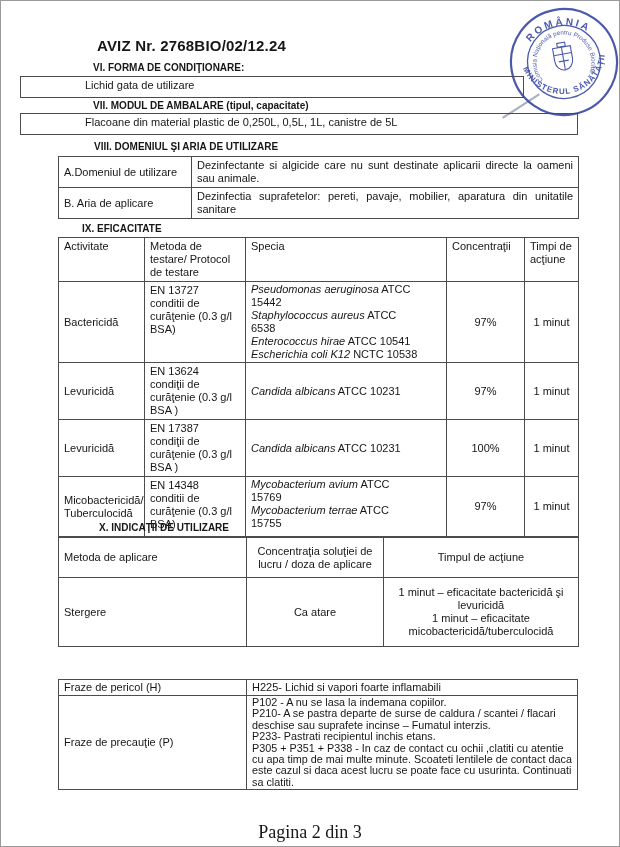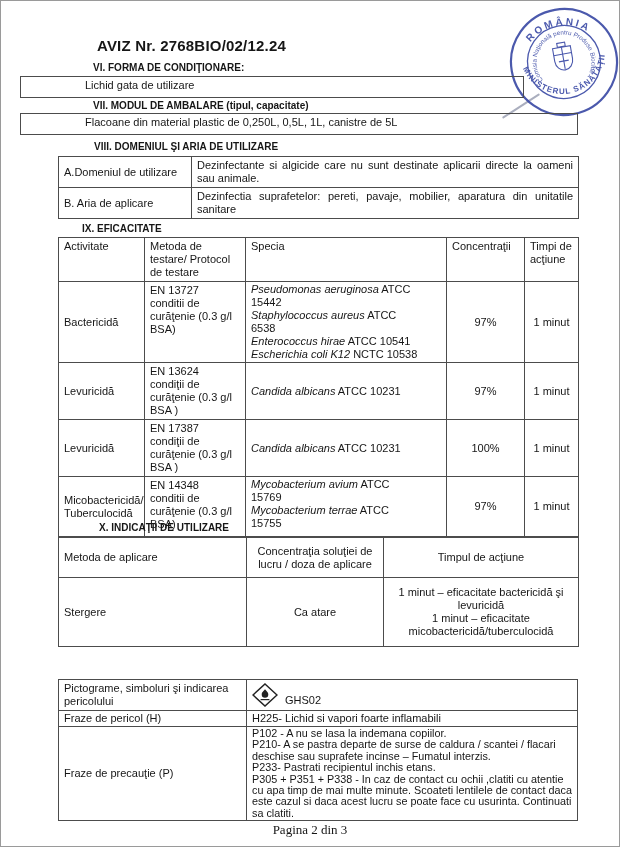--- a/index.html
+++ b/index.html
@@ -64,21 +64,21 @@
   .t11 .r1 { height: 31px; }
   .t11 .r2 { height: 16px; }
   .t11 .r2 th, .t11 .r2 td { padding-top: 1px; padding-bottom: 1px; line-height: 12px; }
   .t11 .mid { vertical-align: middle; }
   .ghs-cell { vertical-align: top; }
   .ghs-wrap { display: flex; align-items: flex-end; gap: 7px; padding-top: 1px; }
   .prec-cell div { font-size: 10.8px; line-height: 11.4px; }
   .prec-cell { padding-top: 1px; padding-bottom: 1px; }
   .footer {
     position: absolute; left: 0; right: 0; top: 821px; text-align: center;
-    font-family: "Liberation Serif", "DejaVu Serif", serif; font-size: 13px;
+    font-family: "Liberation Serif", "DejaVu Serif", serif; font-size: 18px;
   }
   .stamp { position: absolute; left: 507px; top: 5px; opacity: .92; }
   .artifact {
     position: absolute; left: 498px; top: 104px; width: 44px; height: 2px;
     background: #8d93a8; transform: rotate(-33deg); border-radius: 2px; opacity: .75;
   }
 </style>
 </head>
 <body>
 
@@ -241,33 +241,20 @@
     </tr>
   </tbody>
     </table>
 
   <table class="t11">
     <colgroup>
         <col style="width:188px">
         <col style="width:331px">
       </colgroup>
     <tbody>
-        <tr class="r1">
-      <td>Pictograme, simboluri şi indicarea pericolului</td>
-      <td class="ghs-cell">
-        <div class="ghs-wrap">
-          <svg width="26" height="24" viewBox="0 0 26 24">
-            <path d="M13 1 L25 12 L13 23 L1 12 Z" fill="none" stroke="#222" stroke-width="1.5"></path>
-            <path d="M13 6.2 c1.9 2.3 3.3 3.1 3.3 5.2 a3.3 3.3 0 0 1 -6.6 0 c0 -1.5 .7 -2.2 1.5 -3.1 .7 -.8 1.3 -1.2 1.8 -2.1 z" fill="#222"></path>
-            <path d="M8.6 16.6 h8.8" stroke="#222" stroke-width="1.2"></path>
-          </svg>
-          <span>GHS02</span>
-        </div>
-      </td>
-    </tr>
     <tr class="r2">
       <td>Fraze de pericol (H)</td>
       <td>H225- Lichid si vapori foarte inflamabili</td>
     </tr>
     <tr class="r3">
       <td class="mid">Fraze de precauţie (P)</td>
       <td class="prec-cell">
         <div>P102 - A nu se lasa la indemana copiilor.</div>
         <div>P210-  A se pastra departe de surse de caldura / scantei / flacari deschise sau suprafete incinse – Fumatul interzis.</div>
         <div>P233-  Pastrati recipientul inchis etans.</div>

